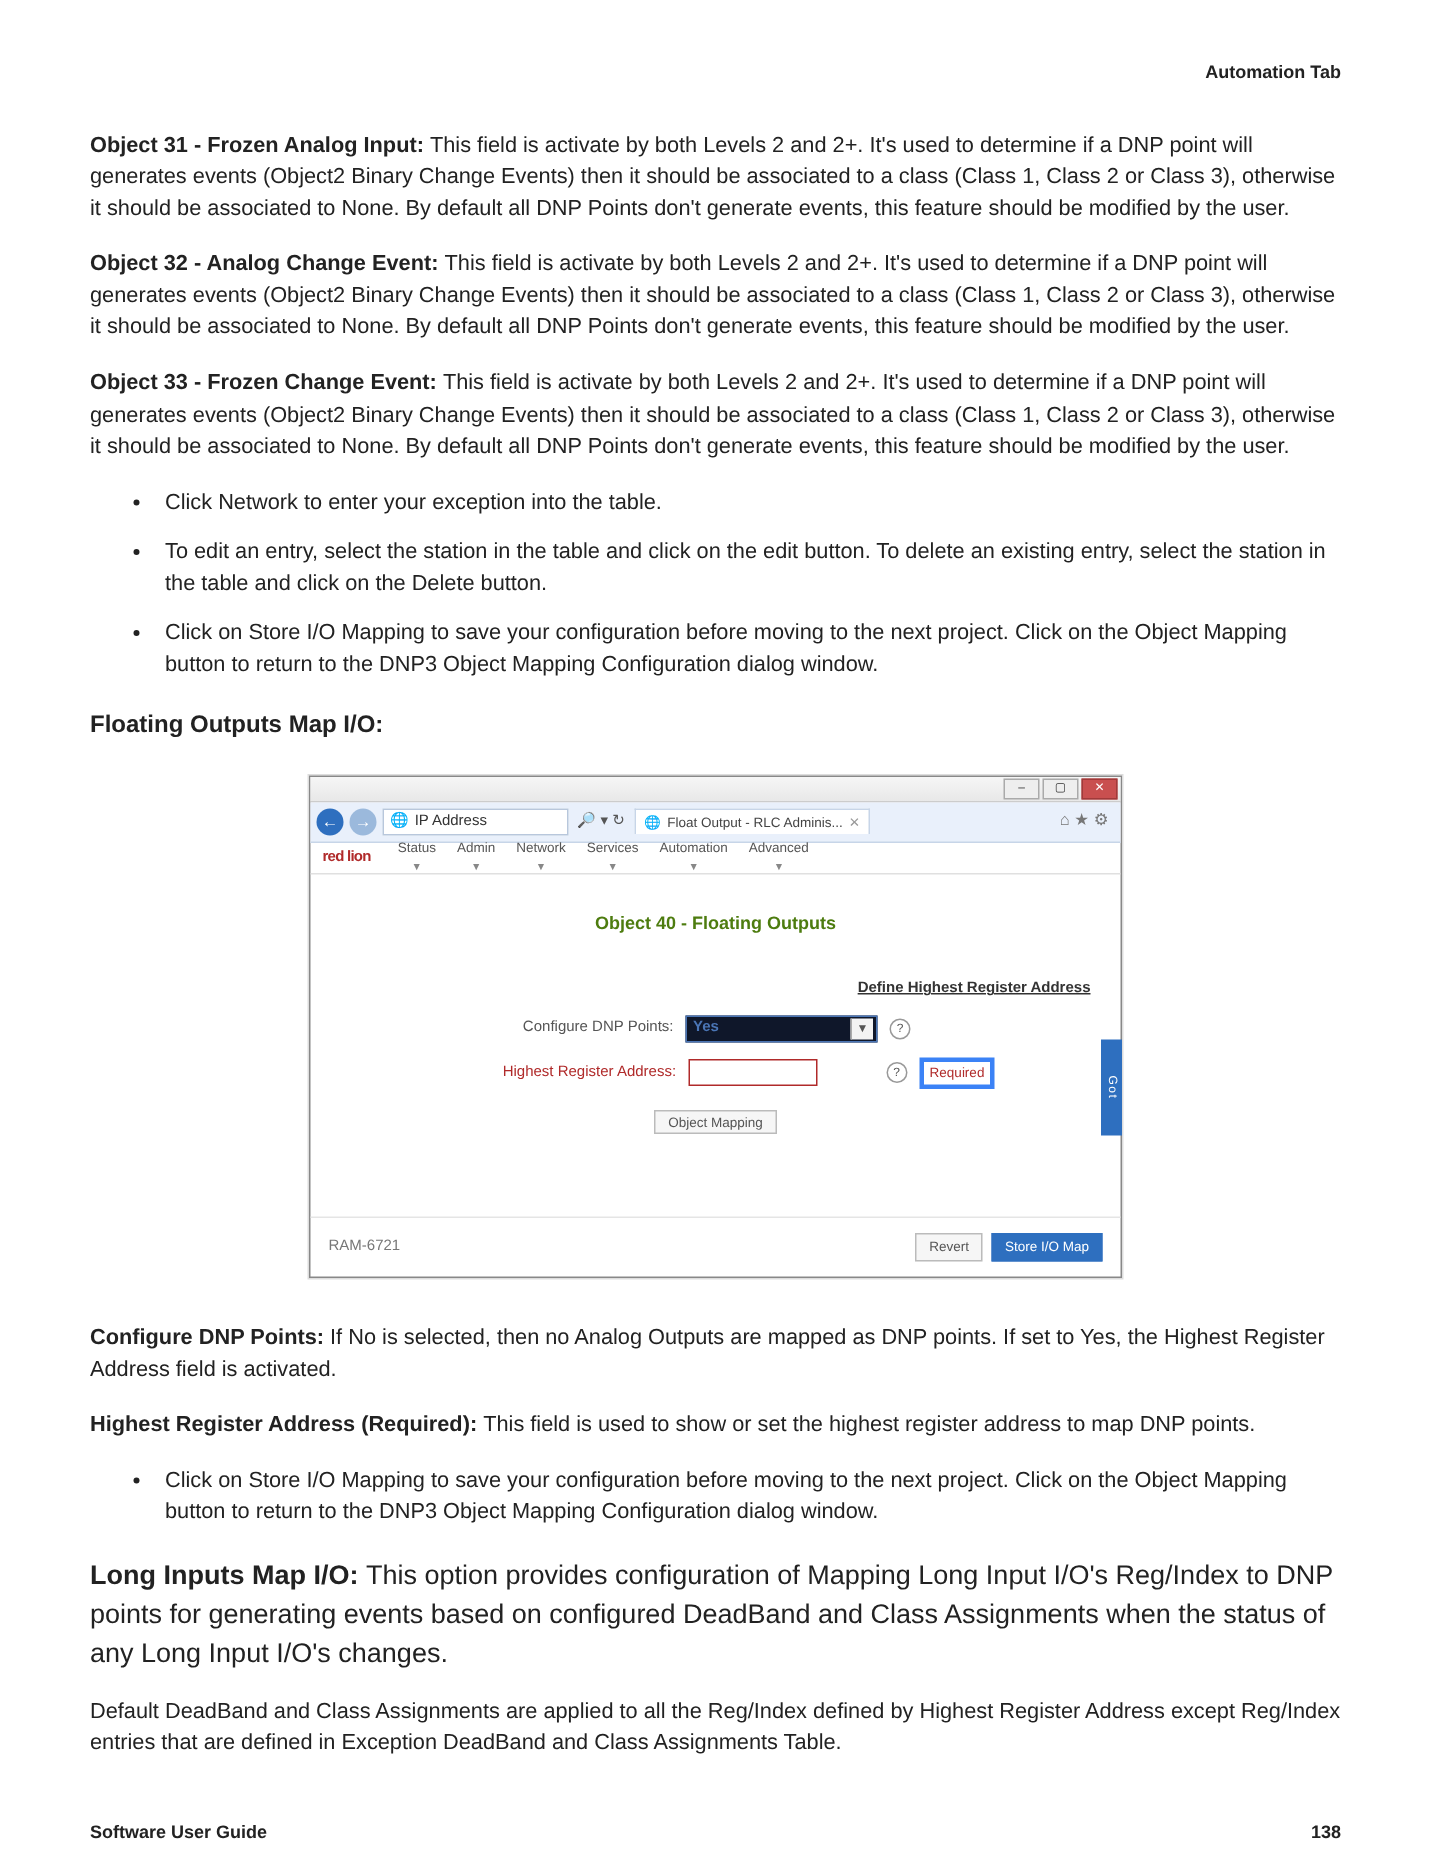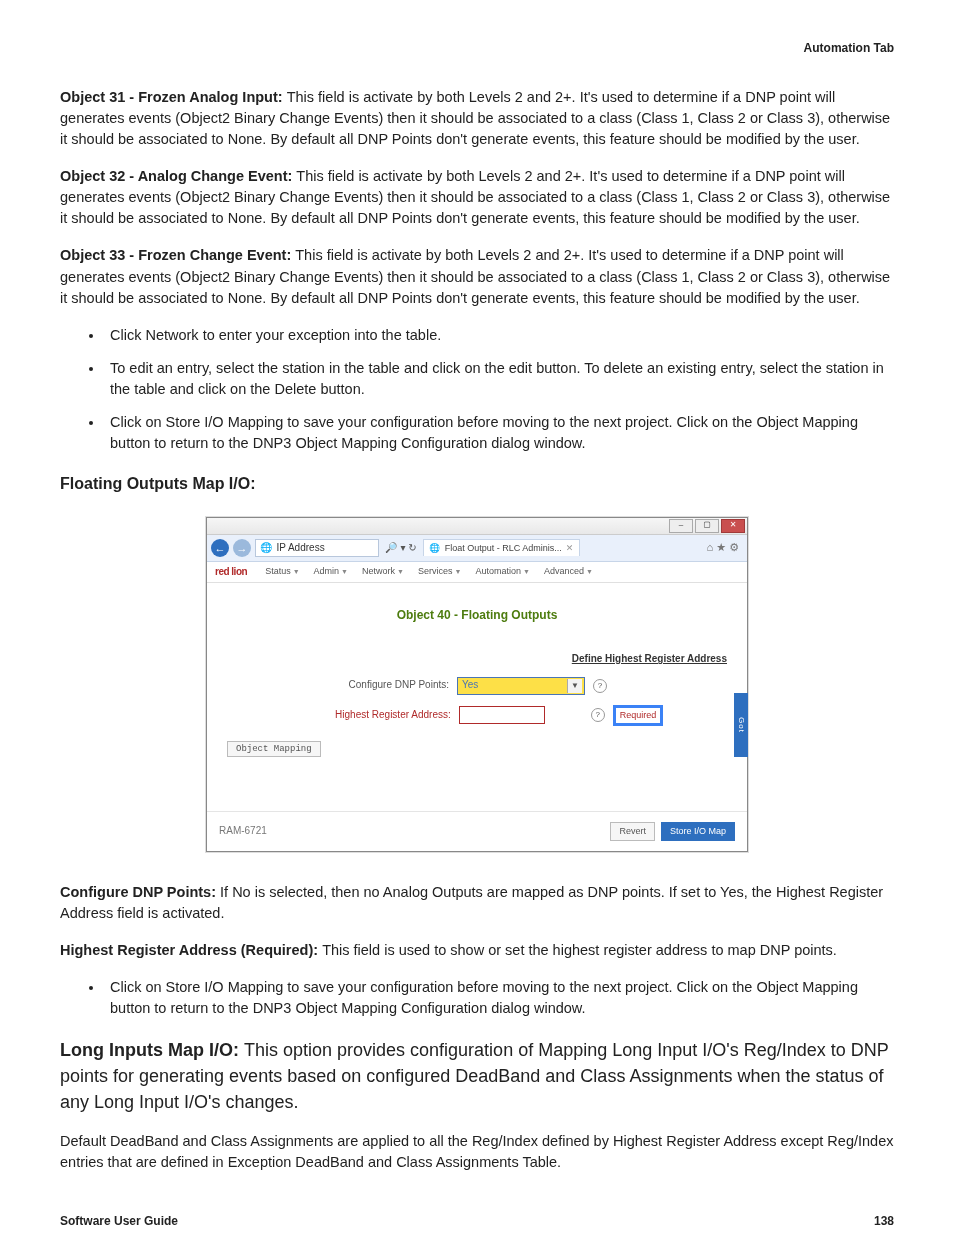--- a/index.html
+++ b/index.html
@@ -130,21 +130,21 @@
     font-size:9px;
     color:#555;
   }
   .logo {
     font-weight:bold;
     font-size:10px;
     color:#b02a2a;
     margin-right:4px;
     letter-spacing:-0.5px;
   }
-  .menu-item { display:flex; align-items:center; gap:2px;}
+  .menu-item { display:flex; align-items:center; gap:2px;flex-direction:column;}
   .caret { font-size:7px; color:#888; }
   .content {
     padding: 24px 20px 14px 20px;
     position:relative;
     min-height:190px;
   }
   .content h4 {
     text-align:center;
     font-size:12px;
     font-weight:bold;
@@ -164,25 +164,26 @@
     justify-content:center;
     gap:8px;
     margin-bottom:10px;
     font-size:10px;
   }
   .formrow .lbl { width:160px; text-align:right; color:#555; }
   .formrow .lbl.req { color:#b02a2a; }
   .sel {
     width:120px; height:16px;
     border:1px solid #4a75b5;
-    background:#fde047;
+    background:#0f172a;
     display:flex; align-items:center; justify-content:space-between;
     padding:0 2px 0 4px;
     color:#4a75b5;
     font-size:10px;
+    font-weight:bold;
   }
   .sel .dd {
     width:14px;height:14px;
     border-left:1px solid #aaa;
     text-align:center;
     font-size:8px;
     color:#555;
     background:#f3f3f3;
     line-height:14px;
   }
@@ -212,21 +213,21 @@
     background:#f6f6f6;
     padding:2px 8px;
     font-size:9px;
     color:#555;
   }
   .btn.primary {
     background:#2e6fbf;
     color:#fff;
     border-color:#2e6fbf;
   }
-  .center-row { text-align:left; margin:16px 0 4px 0;font-family:Liberation Mono, monospace;}
+  .center-row { text-align:center; margin:16px 0 4px 0;}
   .bottombar {
     display:flex;
     align-items:center;
     justify-content:space-between;
     padding:10px 12px;
     border-top:1px solid #e5e5e5;
     font-size:10px;
     color:#777;
   }
   .bottom-right { display:flex; gap:6px;padding-left:48px; }

